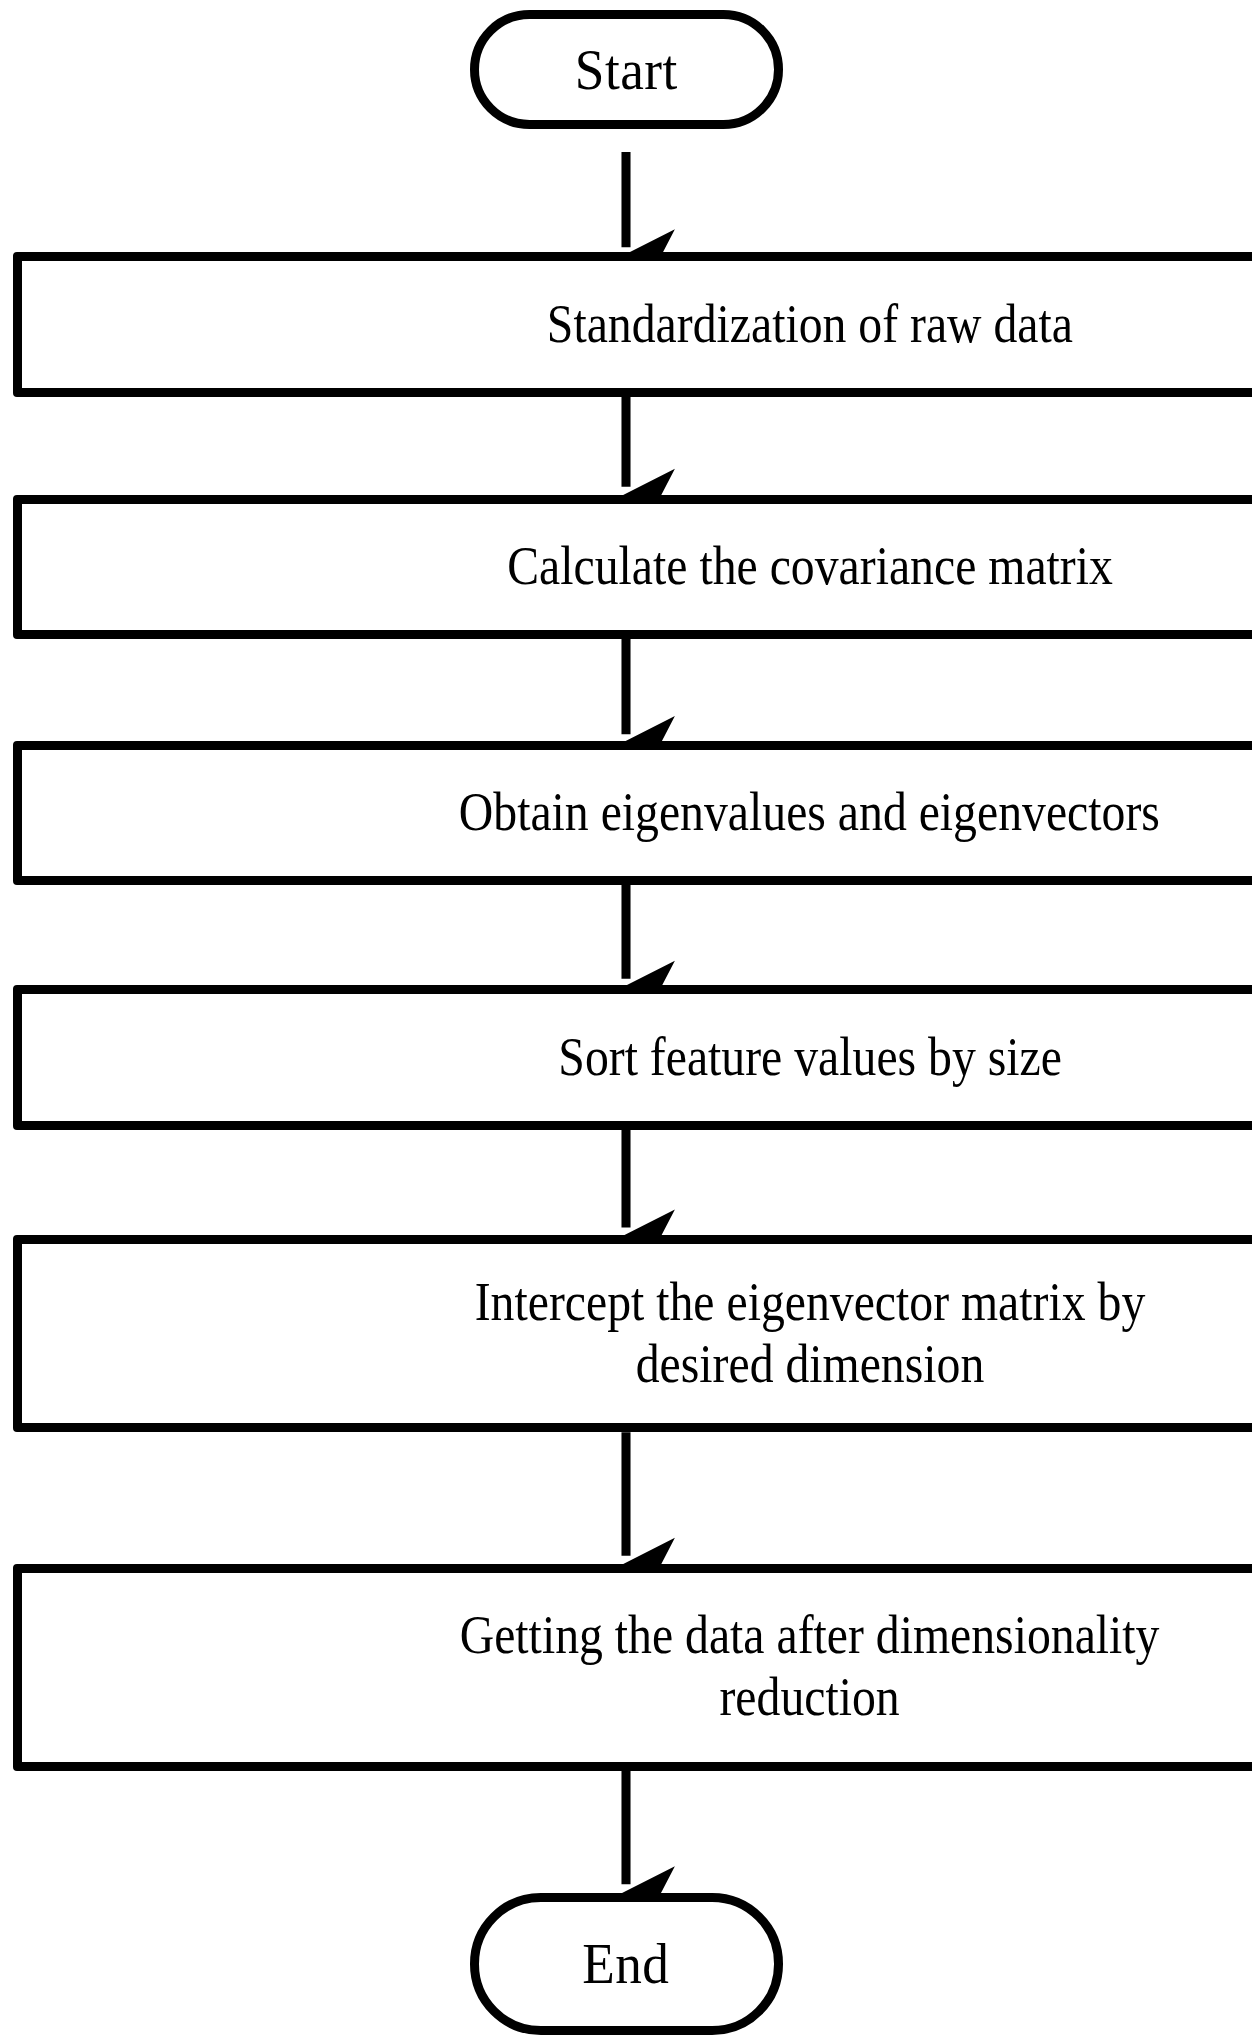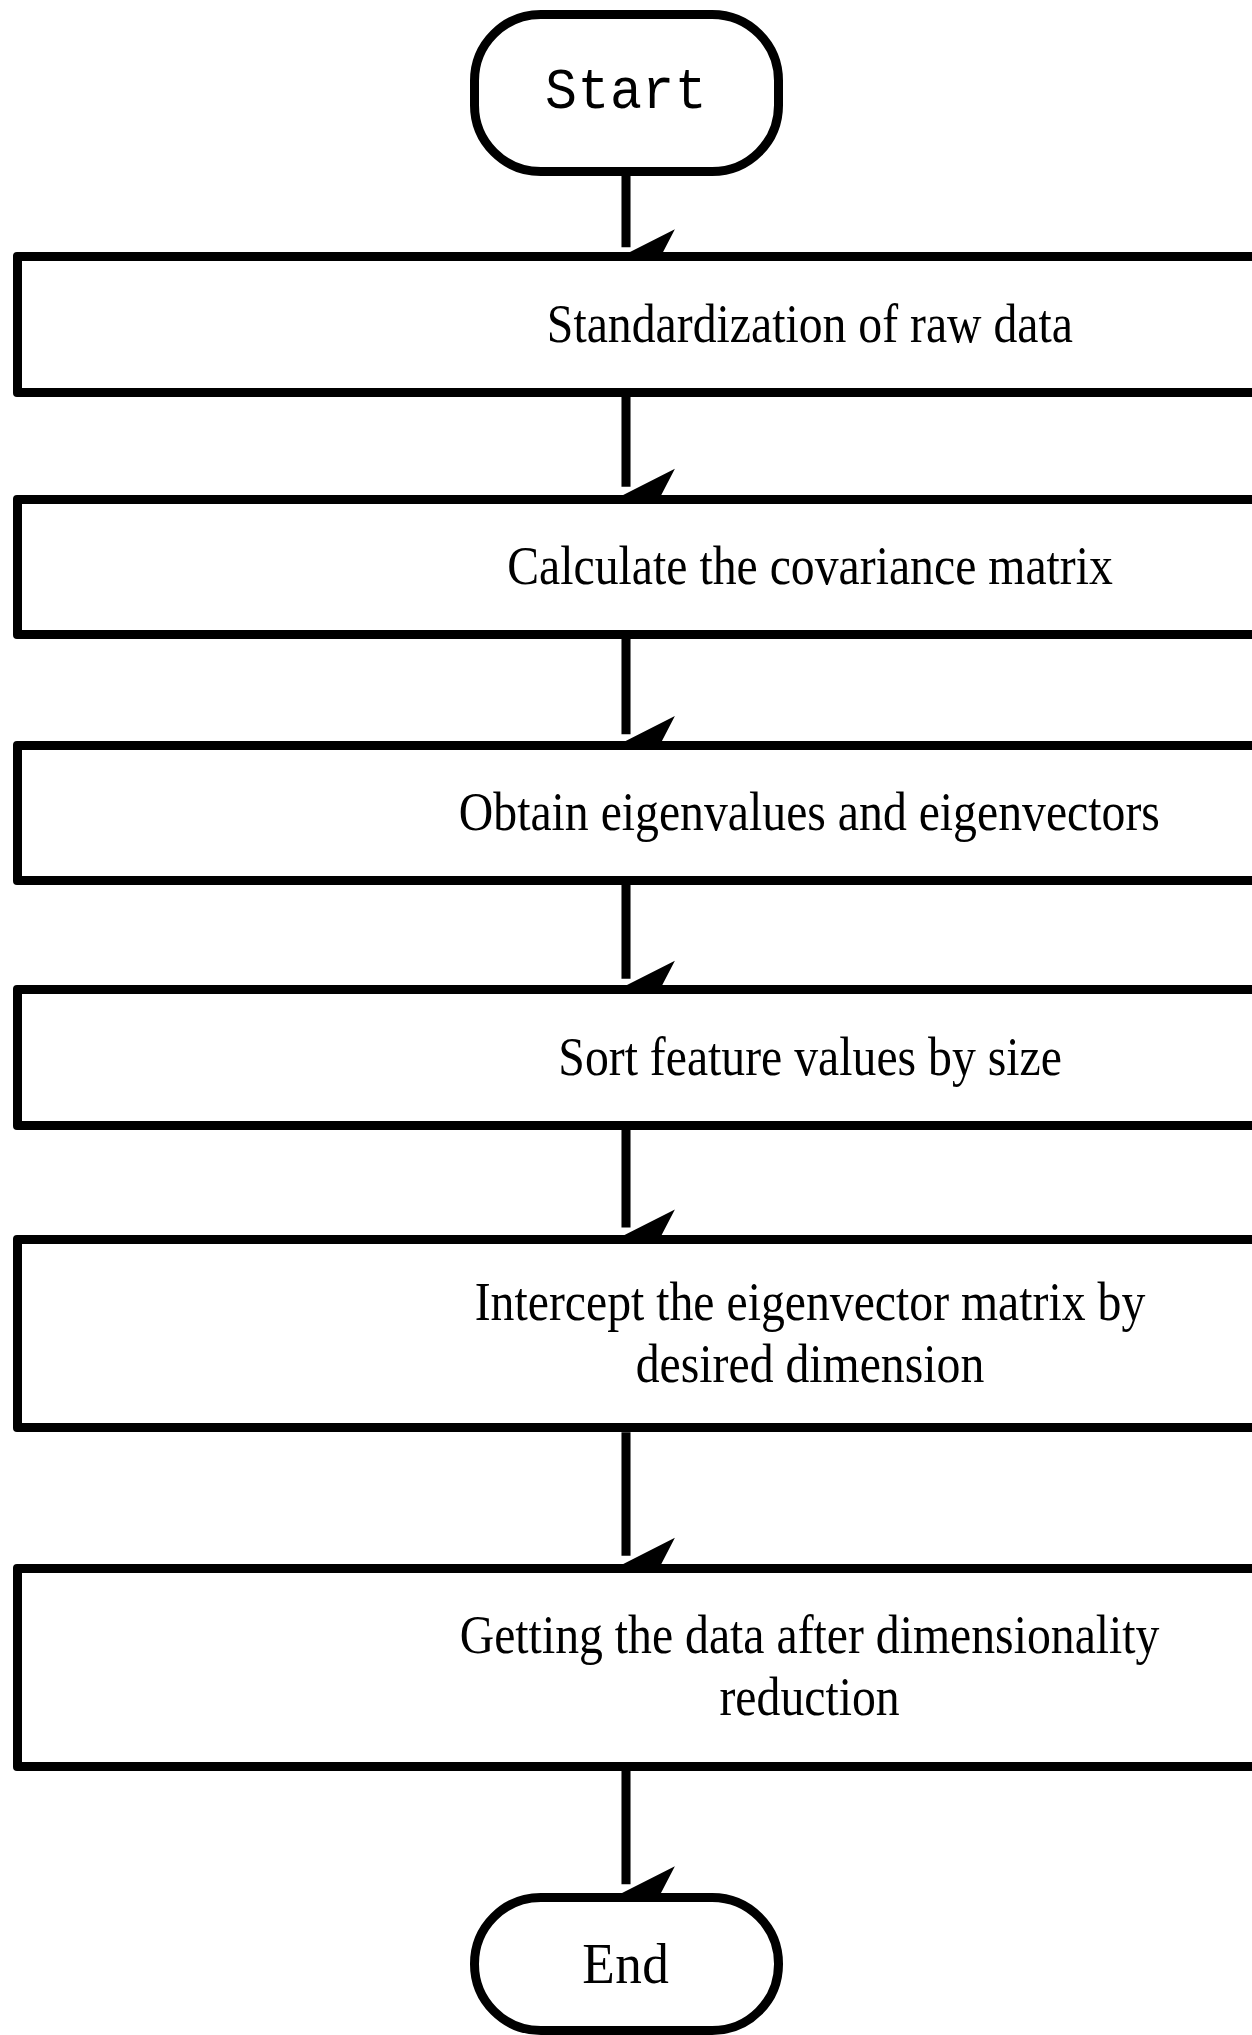--- a/index.html
+++ b/index.html
@@ -87,21 +87,21 @@
       <line x1="484" y1="118" x2="484" y2="192"></line>
       <line x1="484" y1="308" x2="484" y2="378"></line>
       <line x1="484" y1="496" x2="484" y2="570"></line>
       <line x1="484" y1="687" x2="484" y2="760"></line>
       <line x1="484" y1="877" x2="484" y2="953"></line>
       <line x1="484" y1="1112" x2="484" y2="1208"></line>
       <line x1="484" y1="1375" x2="484" y2="1463"></line>
     </g>
   </svg>
 
-  <div class="terminator" style="left: 469.5px; top: 10.3038px; width: 313px; height: 166px; border-width: 9.04158px; border-radius: 70.8386px; font-family: Liberation Mono, monospace;">
+  <div class="terminator" style="left: 469.5px; top: 10.3038px; width: 313px; height: 119px; border-width: 9.04158px; border-radius: 70.8386px;">
     <span class="node-text" style="font-size: 57.2634px;">Start</span>
   </div>
 
   <div class="process" style="left: 12.9339px; top: 252.443px; width: 1593.45px; height: 144.253px; border-width: 9.04158px;">
     <span class="node-text" style="font-size: 54.2495px;">Standardization of raw data</span>
   </div>
 
   <div class="process" style="left: 12.9339px; top: 494.582px; width: 1593.45px; height: 144.253px; border-width: 9.04158px;">
     <span class="node-text" style="font-size: 54.2495px;">Calculate the covariance matrix</span>
   </div>

